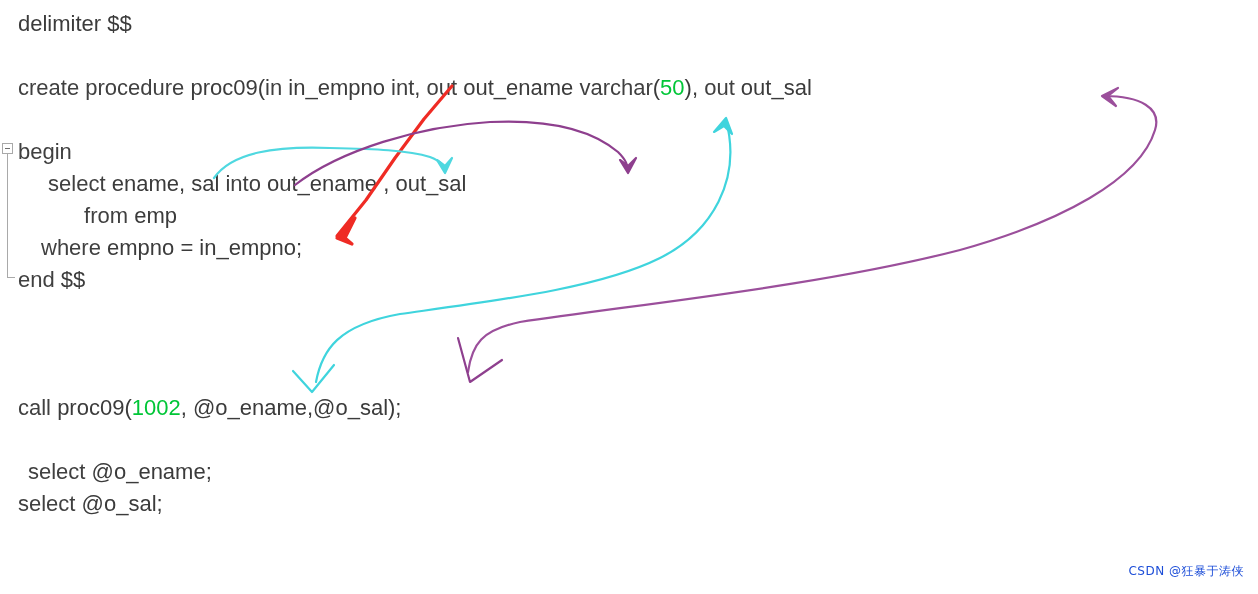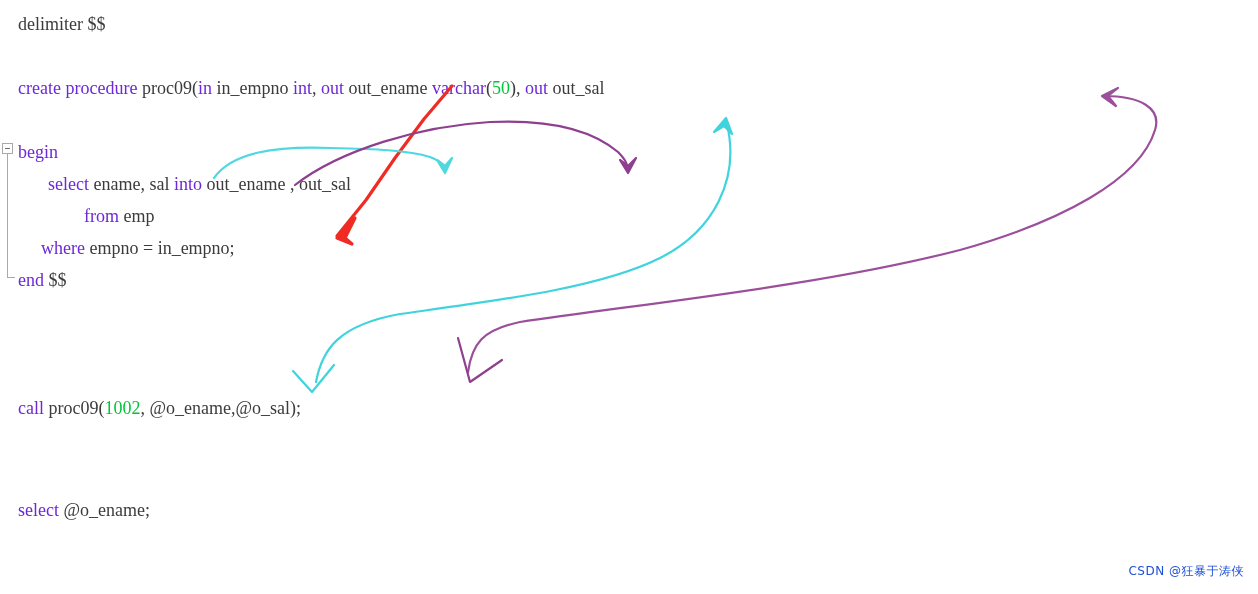--- a/index.html
+++ b/index.html
@@ -24,27 +24,27 @@
     top: 0;
     width: 1258px;
     height: 594px;
     z-index: 2;
   }
   .code-line {
     position: absolute;
     left: 18px;
     height: 32px;
     line-height: 32px;
-    font-size: 18px;
+    font-size: 22px;
     letter-spacing: 0px;
     white-space: pre;
     color: #3b3b3b;
-    font-family: Liberation Serif, serif;
+    font-family: Liberation Sans, sans-serif;
   }
-  .kw  { color: #6d28d9; }
+  .kw  { color: #404040; }
   .num { color: #00c637; }
   .pl  { color: #3b3b3b; }
 
   
   #fold-gutter {
     position: absolute;
     left: 0;
     top: 138px;
     width: 20px;
     height: 160px;
@@ -123,21 +123,22 @@
 
   <div id="code-area">
       <div class="code-line" style="top: 8px; left: 18px;"><span class="pl">delimiter $$</span></div>
       <div class="code-line" style="top: 72px; left: 18px;"><span class="kw">create procedure</span><span class="pl"> proc09(</span><span class="kw">in</span><span class="pl"> in_empno </span><span class="kw">int</span><span class="pl">, </span><span class="kw">out</span><span class="pl"> out_ename </span><span class="kw">varchar</span><span class="pl">(</span><span class="num">50</span><span class="pl">), </span><span class="kw">out</span><span class="pl"> out_sal</span></div>
       <div class="code-line" style="top: 136px; left: 18px;"><span class="kw">begin</span></div>
       <div class="code-line" style="top: 168px; left: 48.1px;"><span class="kw">select</span><span class="pl"> ename, sal </span><span class="kw">into</span><span class="pl"> out_ename , out_sal</span></div>
       <div class="code-line" style="top: 200px; left: 48.1px; margin-left: 36px;"><span class="kw">from</span><span class="pl"> emp</span></div>
       <div class="code-line" style="top: 232px; left: 41px; text-align: center;"><span class="kw">where</span><span class="pl"> empno = in_empno;</span></div>
       <div class="code-line" style="top: 264px; left: 18px; text-align: center;"><span class="kw">end</span><span class="pl"> $$</span></div>
       <div class="code-line" style="top: 392px; left: 18px;"><span class="kw">call</span><span class="pl"> proc09(</span><span class="num">1002</span><span class="pl">, @o_ename,@o_sal);</span></div>
-      <div class="code-line" style="top: 456px; left: 18px; margin-top: 38px;"><span class="kw">select</span><span class="pl"> @o_ename;</span></div>
+      <div class="code-line" style="top: 456px; left: 28px;"><span class="kw">select</span><span class="pl"> @o_ename;</span></div>
+      <div class="code-line" style="top: 488px; left: 18px;"><span class="kw">select</span><span class="pl"> @o_sal;</span></div>
     </div>
 
   <svg id="annotations" viewBox="0 0 1258 594" xmlns="http://www.w3.org/2000/svg">
       <path d="M 452 86 L 424 119 L 395 158 L 366 200 L 337 236" fill="none" stroke="#ef2b24" stroke-width="3.2" stroke-linecap="round" stroke-linejoin="round"></path>
       <path d="M 337 238 L 355 218 L 345 238 L 352 244 Z" fill="#ef2b24" stroke="#ef2b24" stroke-width="3.2" stroke-linejoin="round"></path>
       <path d="M 214 178 C 232 152 276 146 330 148 C 374 149 408 150 430 157 C 440 161 444 164 445 172" fill="none" stroke="#4fd8e0" stroke-width="2.2" stroke-linecap="round" stroke-linejoin="round"></path>
       <path d="M 445 173 L 437 160 L 445 166 L 452 158 Z" fill="#4fd8e0" stroke="#4fd8e0" stroke-width="2.2" stroke-linejoin="round"></path>
       <path d="M 316 382 C 322 350 338 325 400 314 C 500 300 600 288 660 258 C 712 232 742 180 726 120" fill="none" stroke="#3fd4dd" stroke-width="2.2" stroke-linecap="round" stroke-linejoin="round"></path>
       <path d="M 726 118 L 714 132 L 724 126 L 732 134 Z" fill="#3fd4dd" stroke="#3fd4dd" stroke-width="2.2" stroke-linejoin="round"></path>
       <path d="M 293 371 L 312 392 L 334 365" fill="none" stroke="#3fd4dd" stroke-width="2.2" stroke-linecap="round" stroke-linejoin="round"></path>

